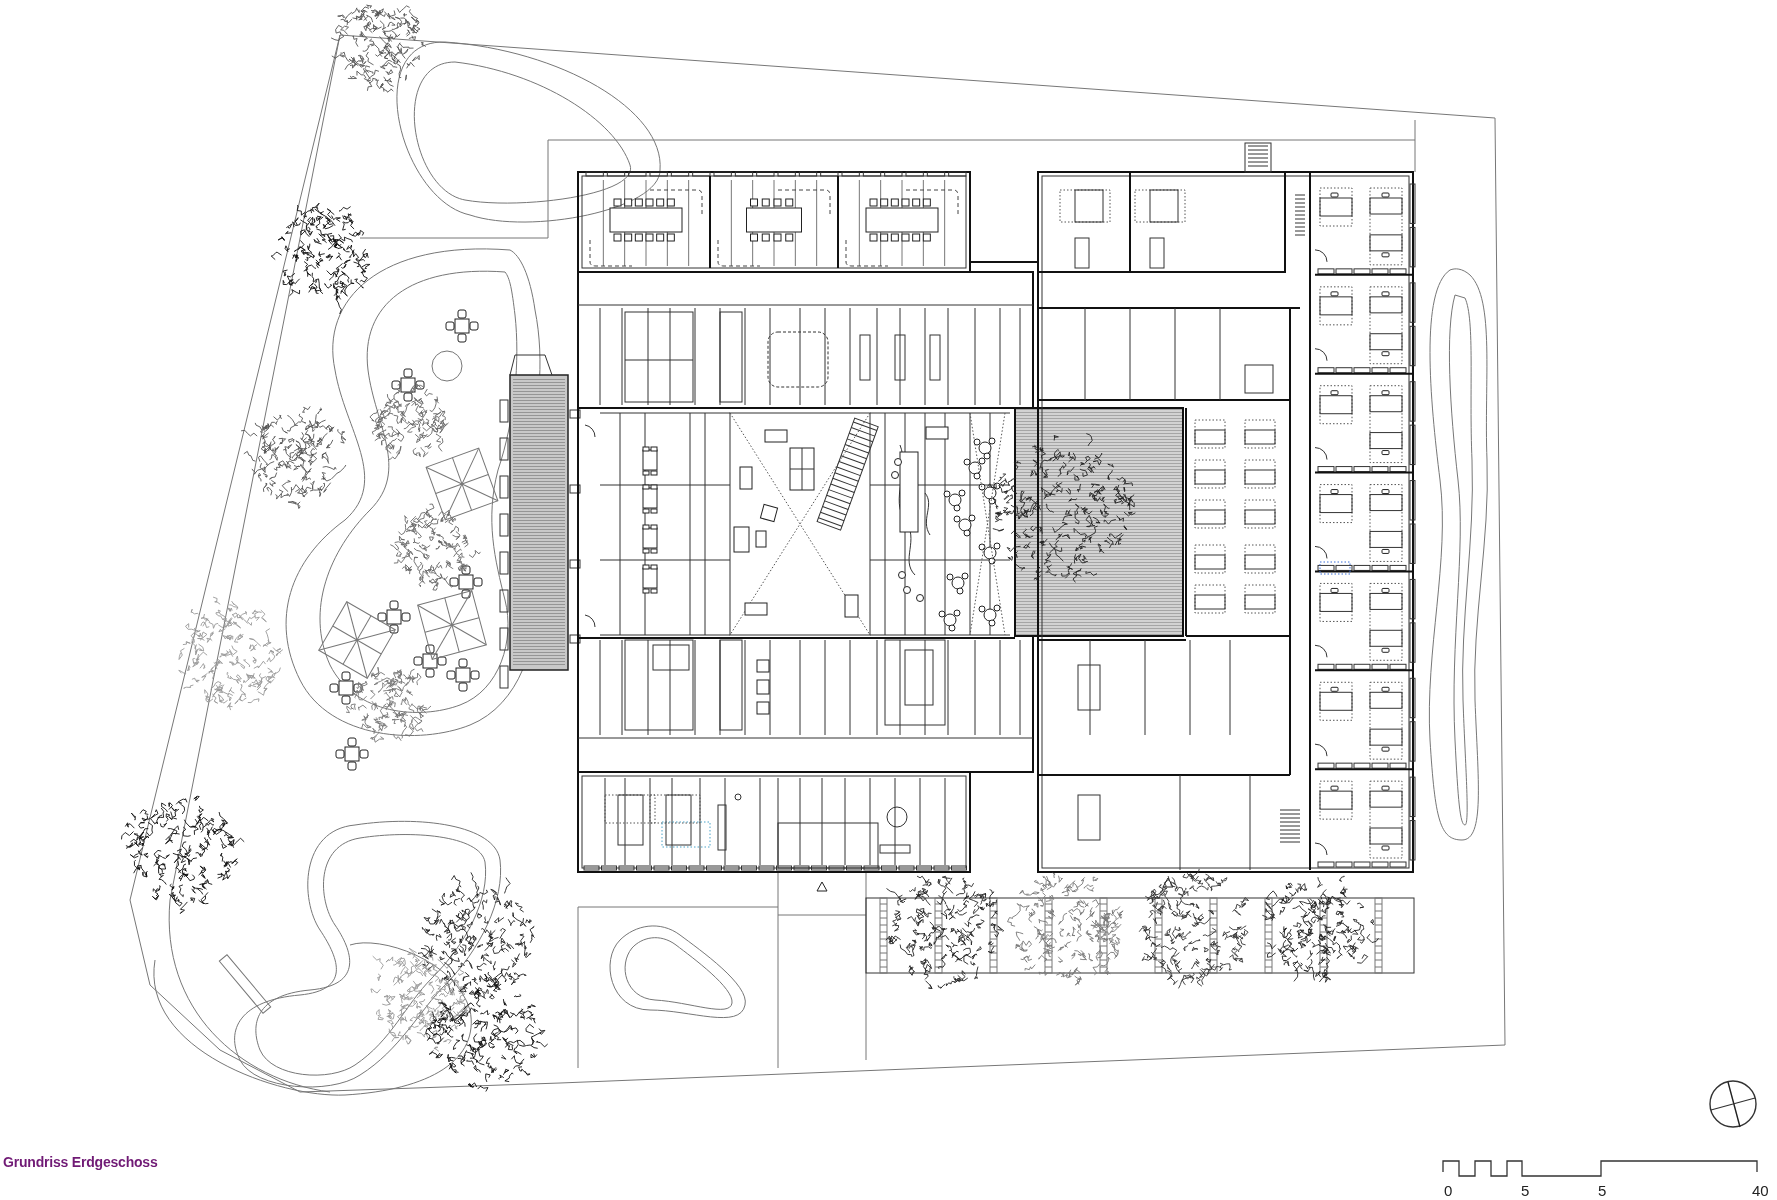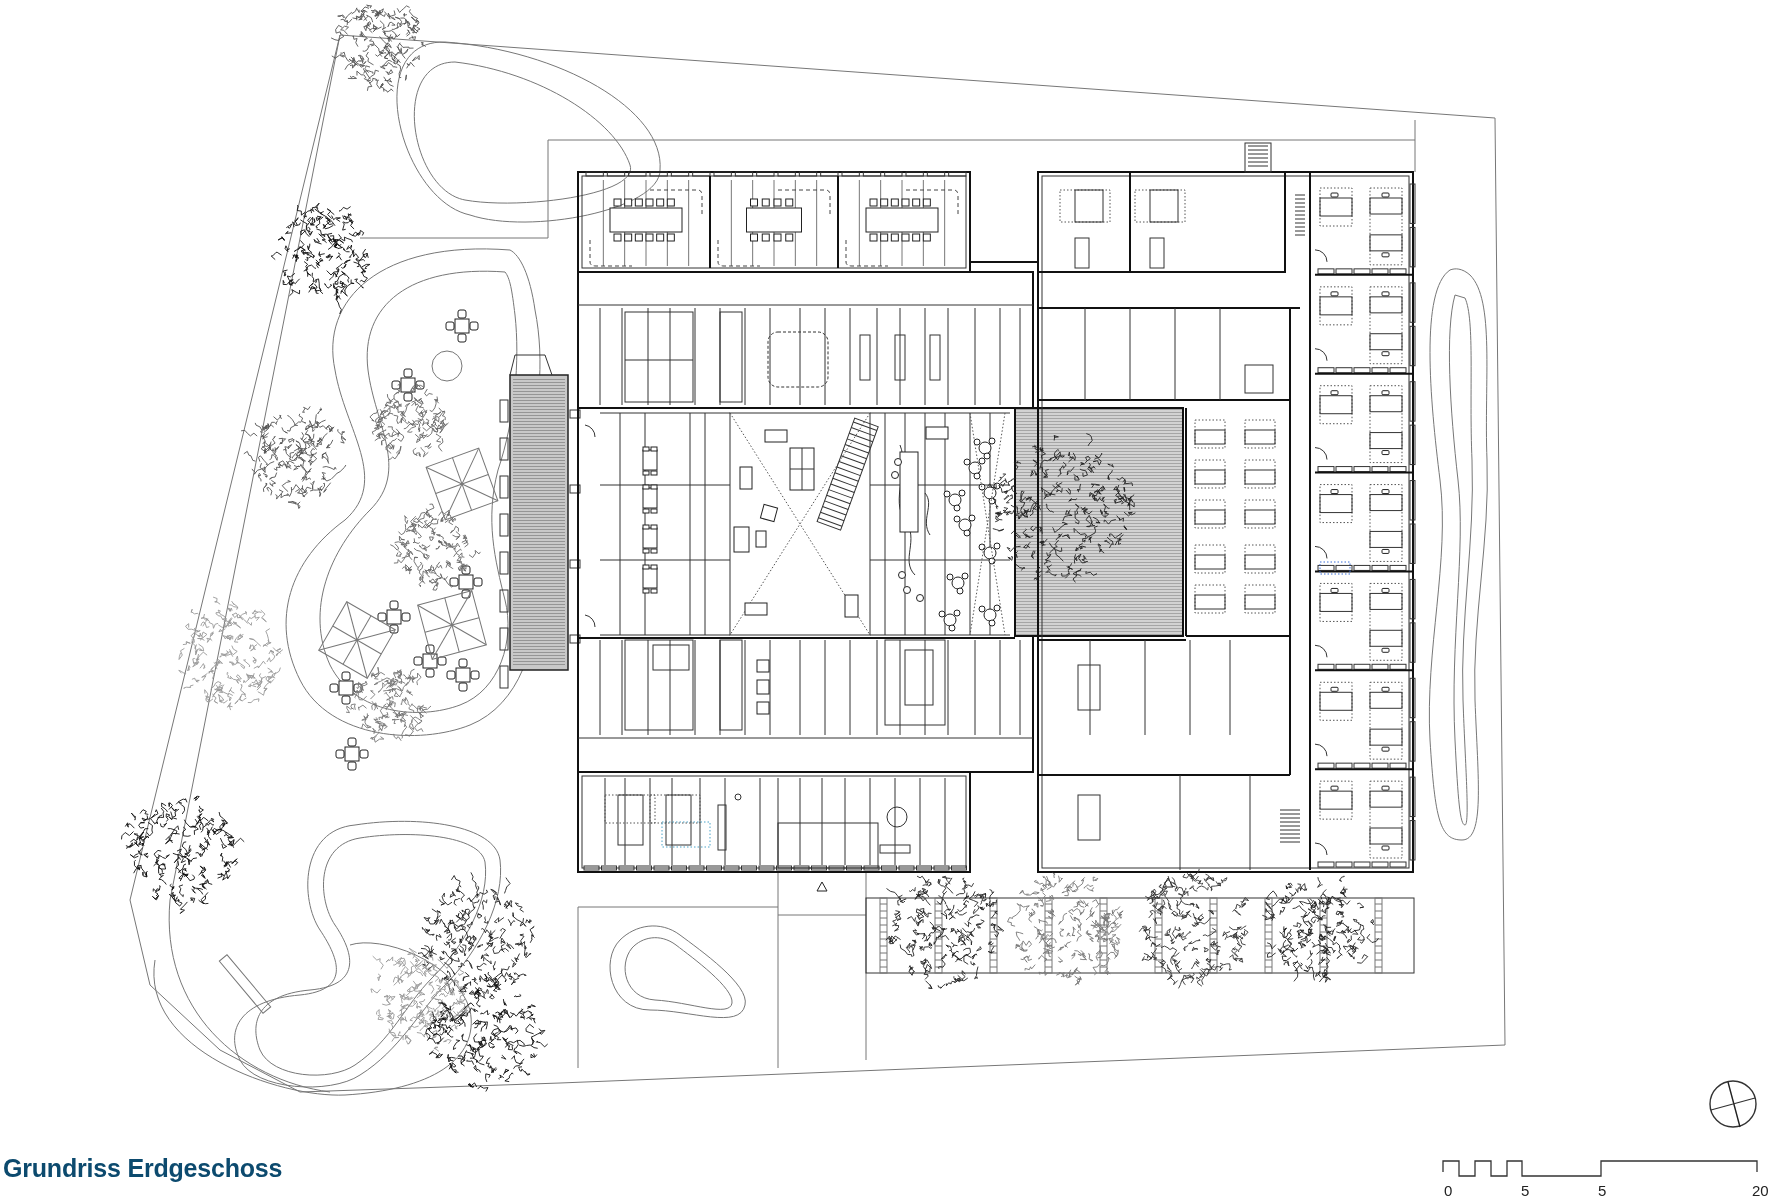--- a/index.html
+++ b/index.html
@@ -1,18 +1,18 @@
 <!DOCTYPE html>
 <html><head>
 <meta charset="utf-8">
 <style>
   html, body { margin: 0; padding: 0; background: #ffffff; }
   body { width: 1777px; height: 1200px; position: relative; overflow: hidden; font-family: "Liberation Sans", sans-serif; }
   #plan { position: absolute; left: 0; top: 0; width: 1777px; height: 1200px; }
-  .title { position: absolute; left: 3px; top: 1154px; font-size: 25px; font-weight: bold; color: #0c4a6e; letter-spacing: -0.2px; }
+  .title { position: absolute; left: 3px; top: 1154px; font-size: 14px; font-weight: bold; color: #701a75; letter-spacing: -0.2px; }
   .scale-label { position: absolute; top: 1182px; font-size: 15px; color: #222; font-family: "Liberation Sans", sans-serif; }
   svg .thin { stroke: #333; stroke-width: 1; fill: none; }
   svg .grey { stroke: #777; stroke-width: 1; fill: none; }
   svg .wall { stroke: #111; stroke-width: 2; fill: none; }
   svg .dash { stroke: #444; stroke-width: 1; fill: none; stroke-dasharray: 4 3; }
   svg .dot { stroke: #555; stroke-width: 1; fill: none; stroke-dasharray: 1.5 2; }
   svg .furn { stroke: #222; stroke-width: 1; fill: #fff; }
 </style>
 </head>
 <body>
@@ -895,13 +895,13 @@
 
   <g>
     <path d="M 1443 1172 L 1443 1161 L 1459 1161 L 1459 1176 L 1475 1176 L 1475 1161 L 1491 1161 L 1491 1176 L 1507 1176 L 1507 1161 L 1522 1161 L 1522 1176 L 1601 1176 L 1601 1161 L 1757 1161 L 1757 1172" fill="none" stroke="#333" stroke-width="1.3"></path>
   </g>
 </svg>
 
 <div class="title">Grundriss Erdgeschoss</div>
 <div class="scale-label" style="left:1444px">0</div>
 <div class="scale-label" style="left:1521px">5</div>
 <div class="scale-label" style="left:1598px">5</div>
-<div class="scale-label" style="left:1752px">20</div>
+<div class="scale-label" style="left:1752px">40</div>
 
 </body></html>

